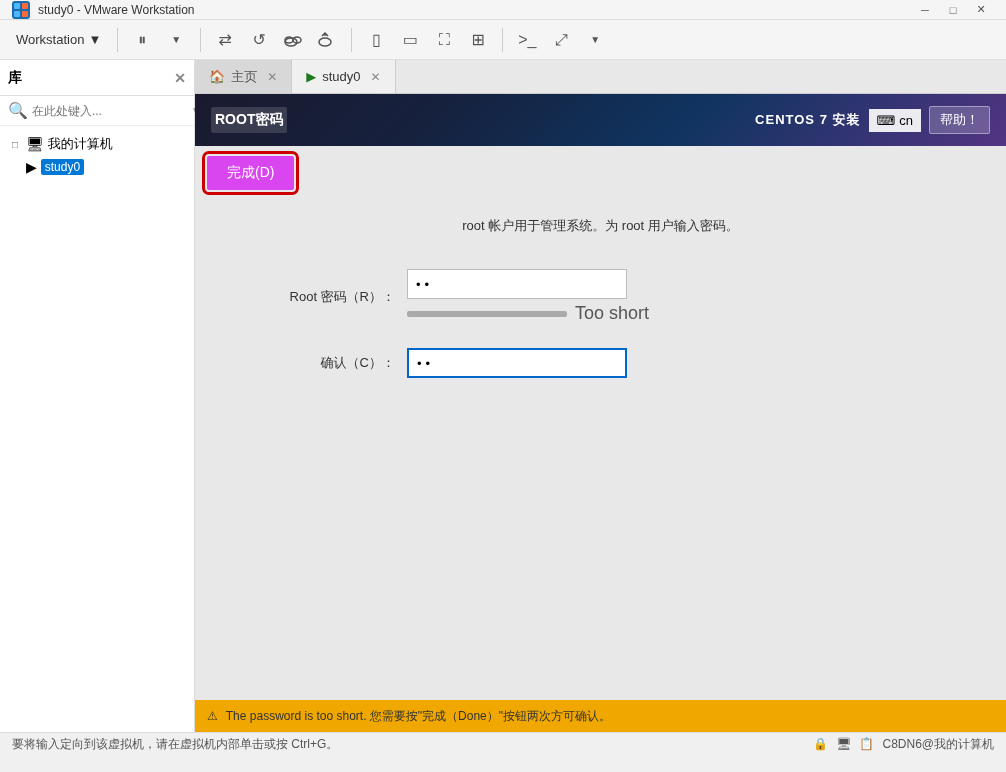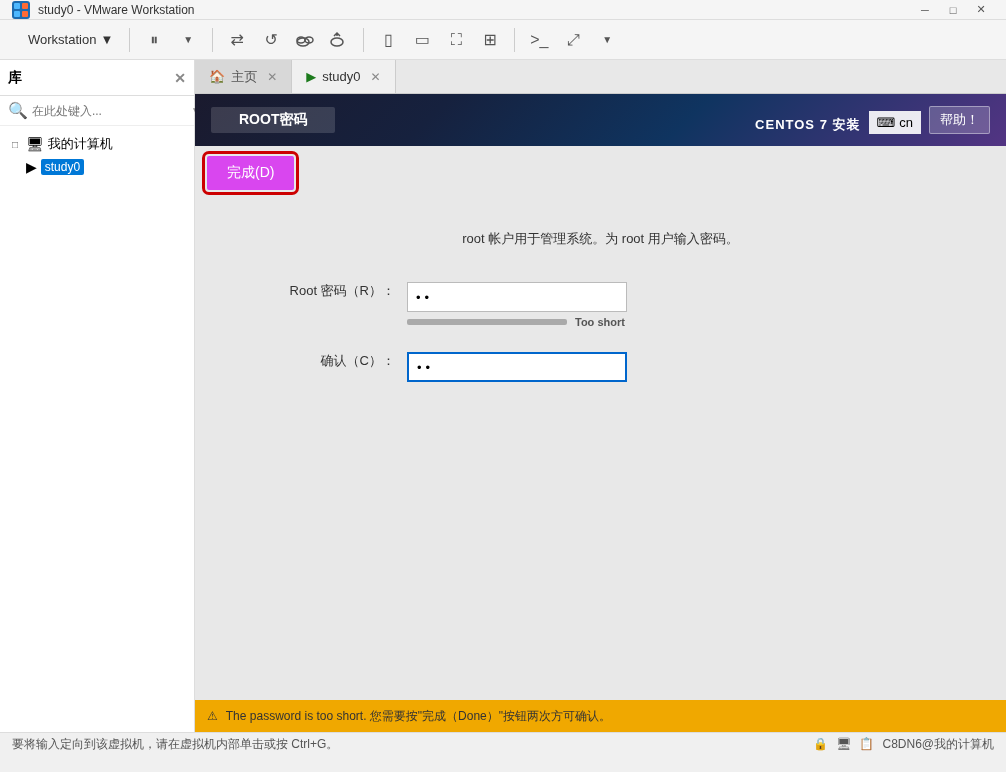--- a/index.html
+++ b/index.html
@@ -41,21 +41,21 @@
       color: #555;
     }
 
     
     .menu-bar {
       height: 40px;
       background: #f5f5f5;
       border-bottom: 1px solid #ddd;
       display: flex;
       align-items: center;
-      padding: 0 20px;
+      padding: 0 8px;
       gap: 4px;
     }
     .menu-item {
       display: flex; align-items: center; gap: 4px;
       padding: 4px 8px;
       border-radius: 3px;
       cursor: pointer;
       font-size: 13px;
       color: #333;
     }
@@ -180,25 +180,25 @@
       padding: 0 16px;
     }
     .installer-title-section {
       display: flex; align-items: center; gap: 8px;
     }
     .root-password-badge {
       background: rgba(255,255,255,0.15);
       color: white;
       font-size: 14px;
       font-weight: 600;
-      padding: 4px 28px;
+      padding: 4px 4px;
       border-radius: 2px;
     }
     .installer-right {
-      display: flex; align-items: flex-end; gap: 8px;
+      display: flex; align-items: center; gap: 8px;
     }
     .centos-label {
       color: white; font-size: 13px; font-weight: 600;
       letter-spacing: 1px;
     }
     .lang-selector {
       background: rgba(255,255,255,0.9);
       border: none;
       padding: 4px 8px;
       font-size: 13px;
@@ -231,33 +231,34 @@
       cursor: pointer;
       border-radius: 2px;
       outline: 3px solid #cc0000;
       outline-offset: 2px;
     }
 
     
     .installer-form {
       background: #e8e8e8;
       flex: 1;
-      padding: 30px 40px;
+      padding: 17px 40px;
       display: flex;
       flex-direction: column;
       gap: 24px;
     }
     .form-description {
       font-size: 13px;
       color: #333;
       text-align: center;
       margin-bottom: 10px;
     }
     .form-row {
       display: flex;
+      align-items: center;
       gap: 12px;
     }
     .form-label {
       width: 160px;
       text-align: right;
       font-size: 13px;
       color: #333;
     }
     .form-field-container {
       display: flex;
@@ -279,23 +280,23 @@
     .strength-bar {
       display: flex; align-items: center; gap: 8px;
     }
     .strength-indicator {
       height: 6px;
       width: 160px;
       background: #aaa;
       border-radius: 2px;
     }
     .strength-text {
-      font-size: 11px;
+      font-size: 18px;
       color: #555;
-      font-weight: 700;
+      font-weight: 400;
     }
 
     
     .warning-bar {
       background: #f0a800;
       padding: 6px 12px;
       display: flex;
       align-items: center;
       gap: 8px;
       font-size: 12px;

